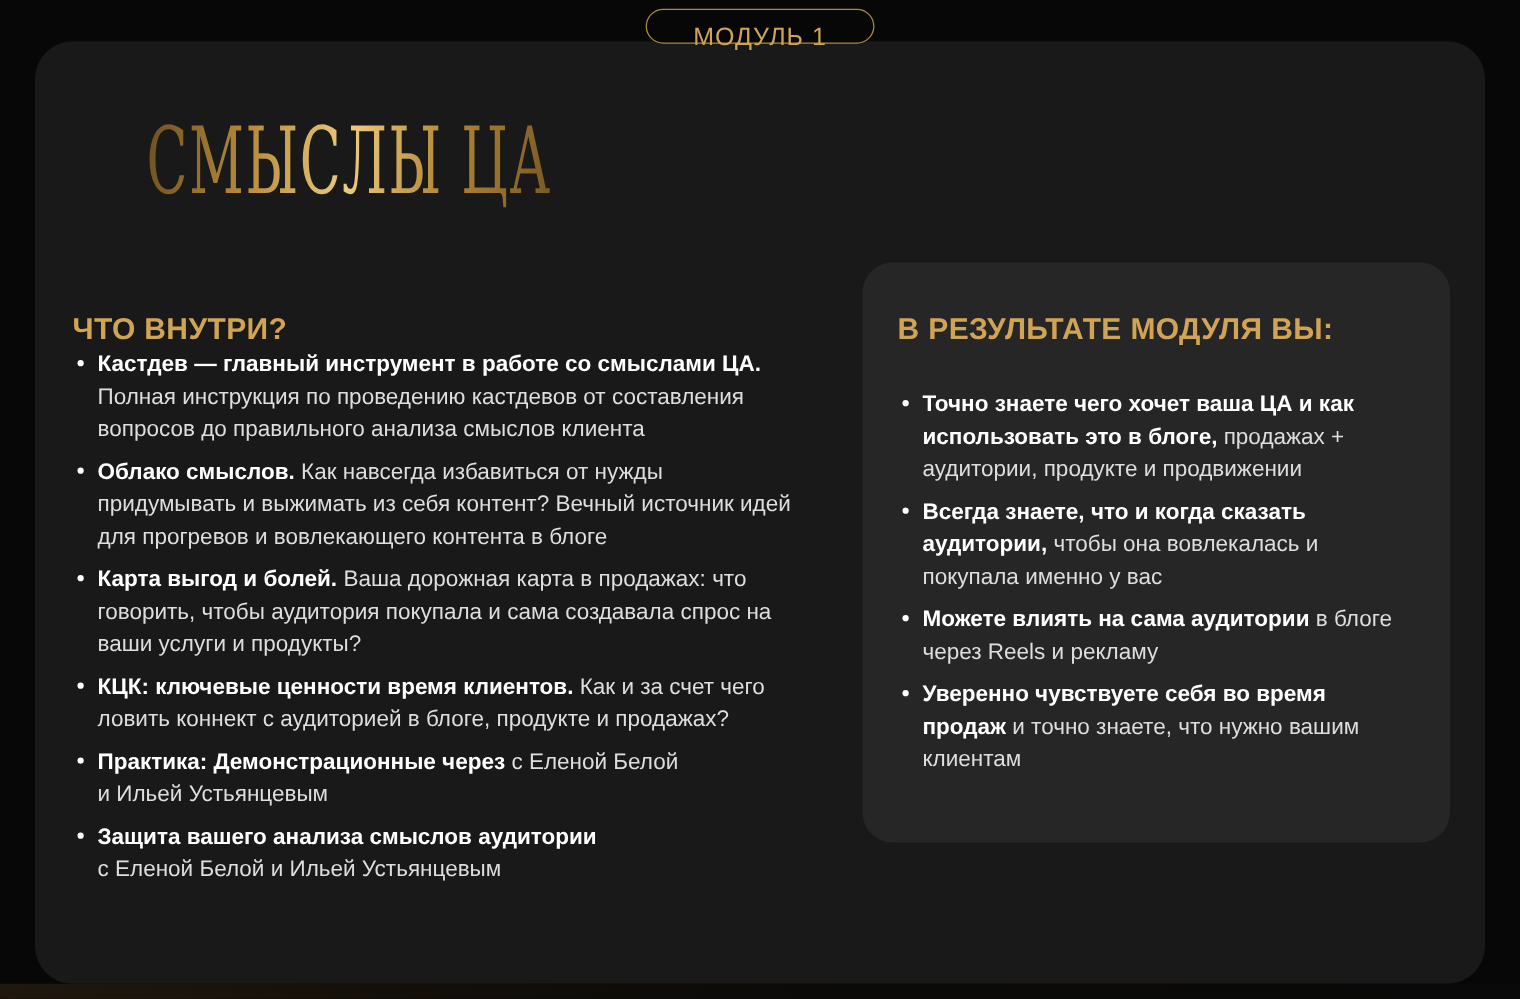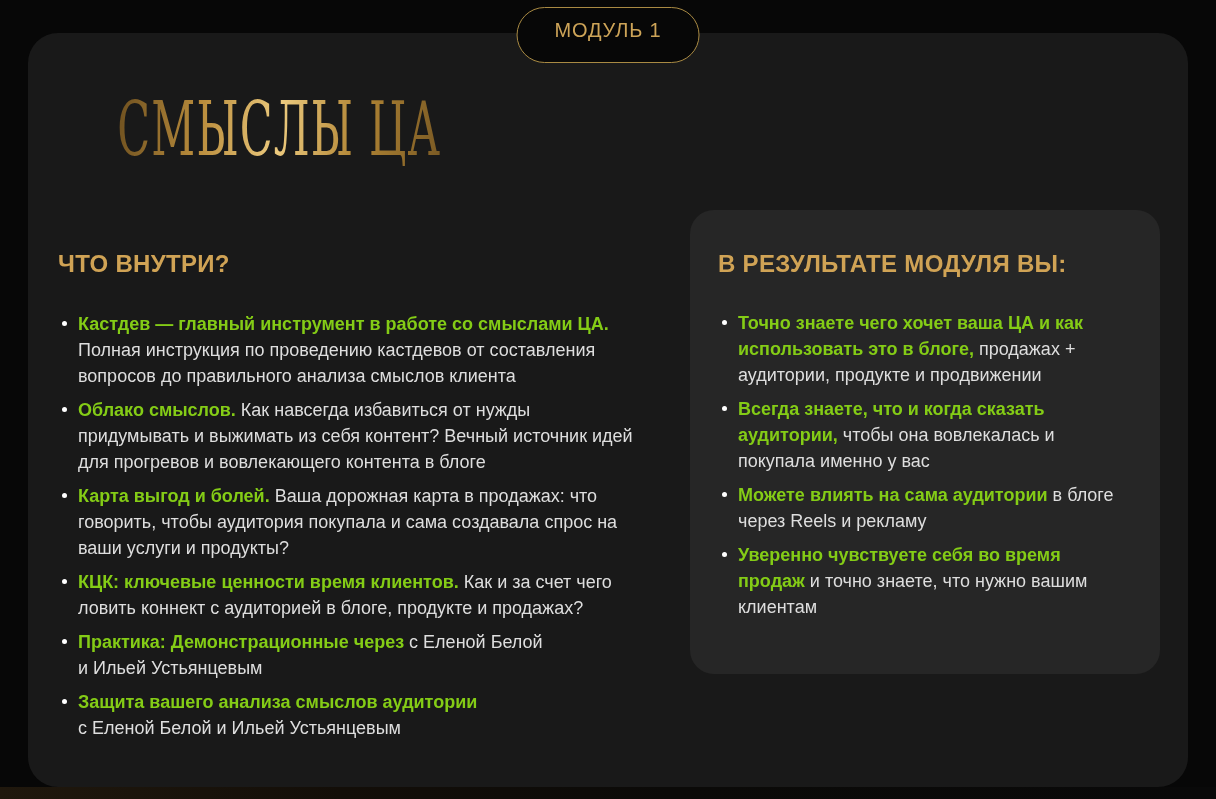--- a/index.html
+++ b/index.html
@@ -23,21 +23,21 @@
   
   .badge {
     position:absolute;
     top:7px; left:50%;
     transform:translateX(-50%);
     z-index:3;
     background:#070707;
     border:1.5px solid #a98a43;
     border-radius:999px;
     padding:0 37px;
-    height:56px;
+    height:28px;
     line-height:44px;
     color:#cda458;
     font-size:20px;
     letter-spacing:0.8px;
     white-space:nowrap;
   }
 
   
   .title-wrap {
     position:absolute;
@@ -70,42 +70,42 @@
     letter-spacing:0.3px;
   }
 
   
   .left-col {
     position:absolute;
     left:58px; top:250px;
     width:582px;
     z-index:2;
   }
-  .left-col .section-heading { margin-bottom:33px; }
+  .left-col .section-heading { }
 
   ul.bullets {
     list-style:none;
   }
   ul.bullets li {
     position:relative;
     padding-left:20px;
     font-size:18px;
     line-height:26px;
     color:#dedede;
     margin-bottom:8px;
   }
   ul.bullets li::before {
     content:"";
     position:absolute;
     left:4px; top:10px;
     width:5px; height:5px;
     border-radius:50%;
     background:#ffffff;
   }
-  ul.bullets .b { font-weight:bold; color:#84cc16; }
+  ul.bullets .b { font-weight:bold; color:#ffffff; }
   ul.bullets span { white-space:pre-line; }
 
   
   .card {
     position:absolute;
     left:690px; top:210px;
     width:470px;
     background:#262626;
     border-radius:24px;
     padding:40px 45px 46px 28px;

